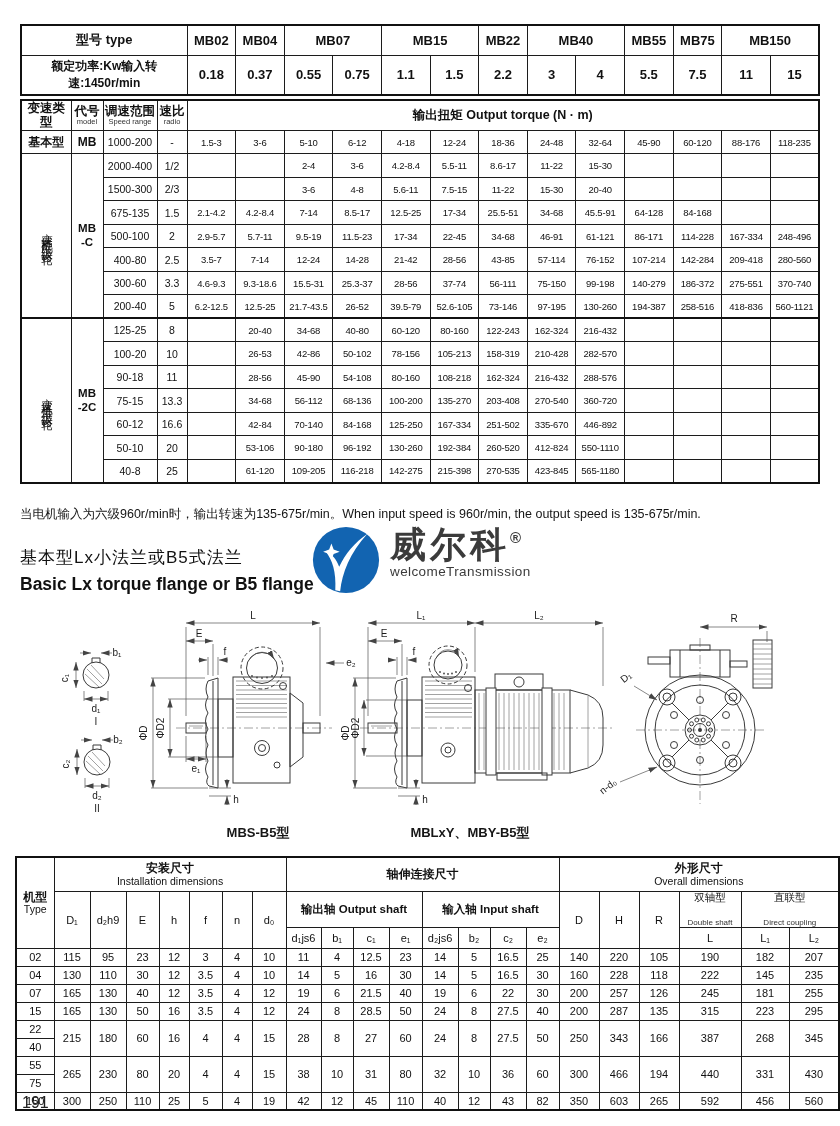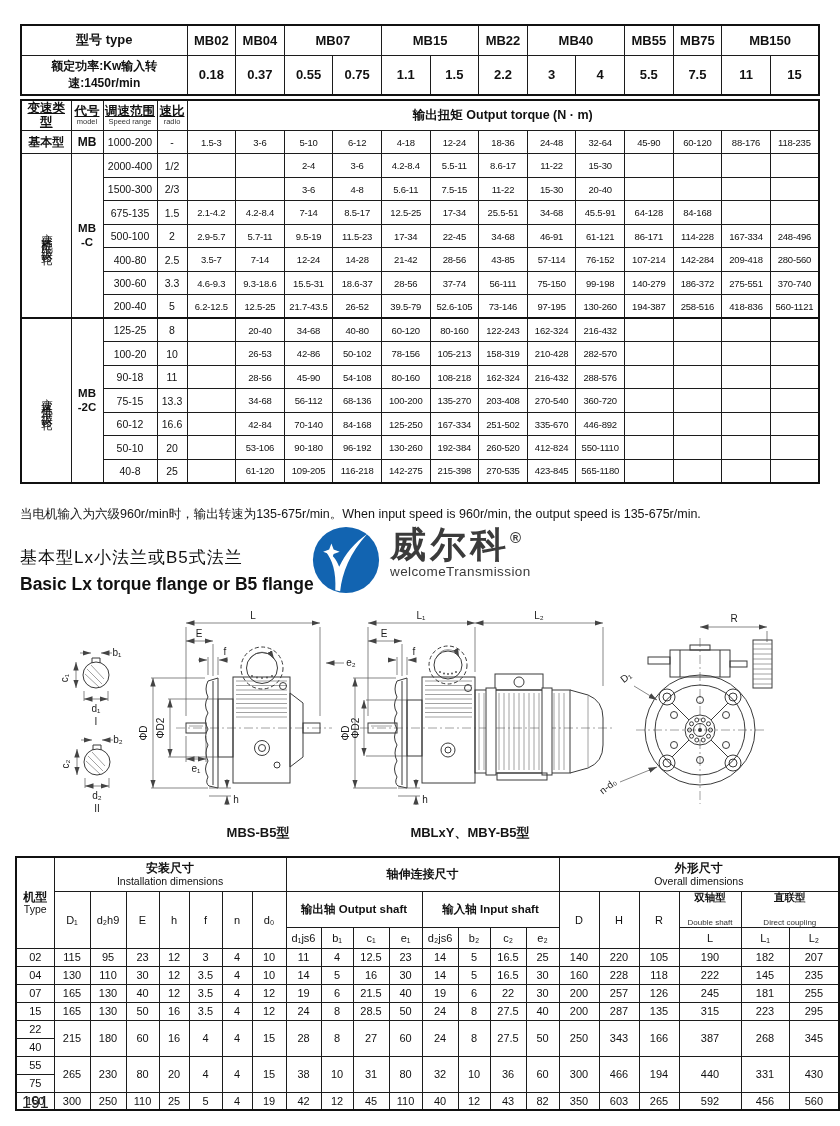--- a/index.html
+++ b/index.html
@@ -14,21 +14,21 @@
   
   #spec-wrap { position:absolute; left:20px; top:24px; width:800px; }
   #spec-head { border:2px solid #111; }
   #spec-head td { height:30px; font-size:13px; font-weight:700;margin-left:48px; }
   #spec-head tr.r2 td { height:40px; }
   #spec-head td.tlabel { font-weight:600; }
   #spec-head td.plabel { font-size:12px; font-weight:600; }
   #spec-main { border:2px solid #111; margin-top:3px; }
   #spec-main td { height:23.5px; }
   tr.gh td { height:45px; }
-  .zh12 { font-size:12.5px; font-weight:700; line-height:1.15;text-decoration:underline; }
+  .zh12 { font-size:12.5px; font-weight:700; line-height:1.15; }
   .en8  { font-size:7.5px; color:#333; line-height:1.1; }
   td.torque { font-size:12.5px; font-weight:600; }
   tr.basic td { height:26px; }
   td.bt  { font-size:12px; font-weight:600; }
   td.rng { font-size:10.5px; }
   td.val { font-size:9.5px; letter-spacing:-0.2px; }
   td.vwrap { vertical-align:middle; }
   .vert {
     writing-mode:vertical-lr; text-orientation:upright;
     letter-spacing:3px; font-size:11.5px; line-height:1; margin:0 auto;
@@ -58,21 +58,21 @@
 
   
   #dim-wrap { position:absolute; left:15px; top:856px; width:823px; }
   #dim-table { border:2px solid #111; }
   tr.h1 td { height:34px; }
   tr.h2 td { height:25px; }
   tr.h3 td { height:21px; font-size:11px; }
   .hz { font-size:12px; font-weight:700; line-height:1.2; }
   .he { font-size:10.5px; line-height:1.1; }
   .hs { font-size:11.5px; font-weight:600; }
-  .hz2 { font-size:10.5px; font-weight:700; line-height:1.05; }
+  .hz2 { font-size:10.5px; font-weight:400; line-height:1.05; }
   .he2 { font-size:8px; color:#333; line-height:1.05;margin-top:16px; }
   #dim-table td.lbl { font-size:11px; }
   #dim-table td.typ { font-size:11px; height:18px; }
   #dim-table td.num { font-size:11px; height:18px; }
 
   #page-num { position:absolute; left:22px; top:1094px; font-size:16px; color:#222; }
 </style>
 </head>
 <body>
 
@@ -276,21 +276,21 @@
           <td class="val">142-284</td>
           <td class="val">209-418</td>
           <td class="val">280-560</td>
         </tr>
         <tr>
           <td class="rng">300-60</td>
           <td class="rng">3.3</td>
           <td class="val">4.6-9.3</td>
           <td class="val">9.3-18.6</td>
           <td class="val">15.5-31</td>
-          <td class="val">18.6-37</td>
+          <td class="val">25.3-37</td>
           <td class="val">28-56</td>
           <td class="val">37-74</td>
           <td class="val">56-111</td>
           <td class="val">75-150</td>
           <td class="val">99-198</td>
           <td class="val">140-279</td>
           <td class="val">186-372</td>
           <td class="val">275-551</td>
           <td class="val">370-740</td>
         </tr>

